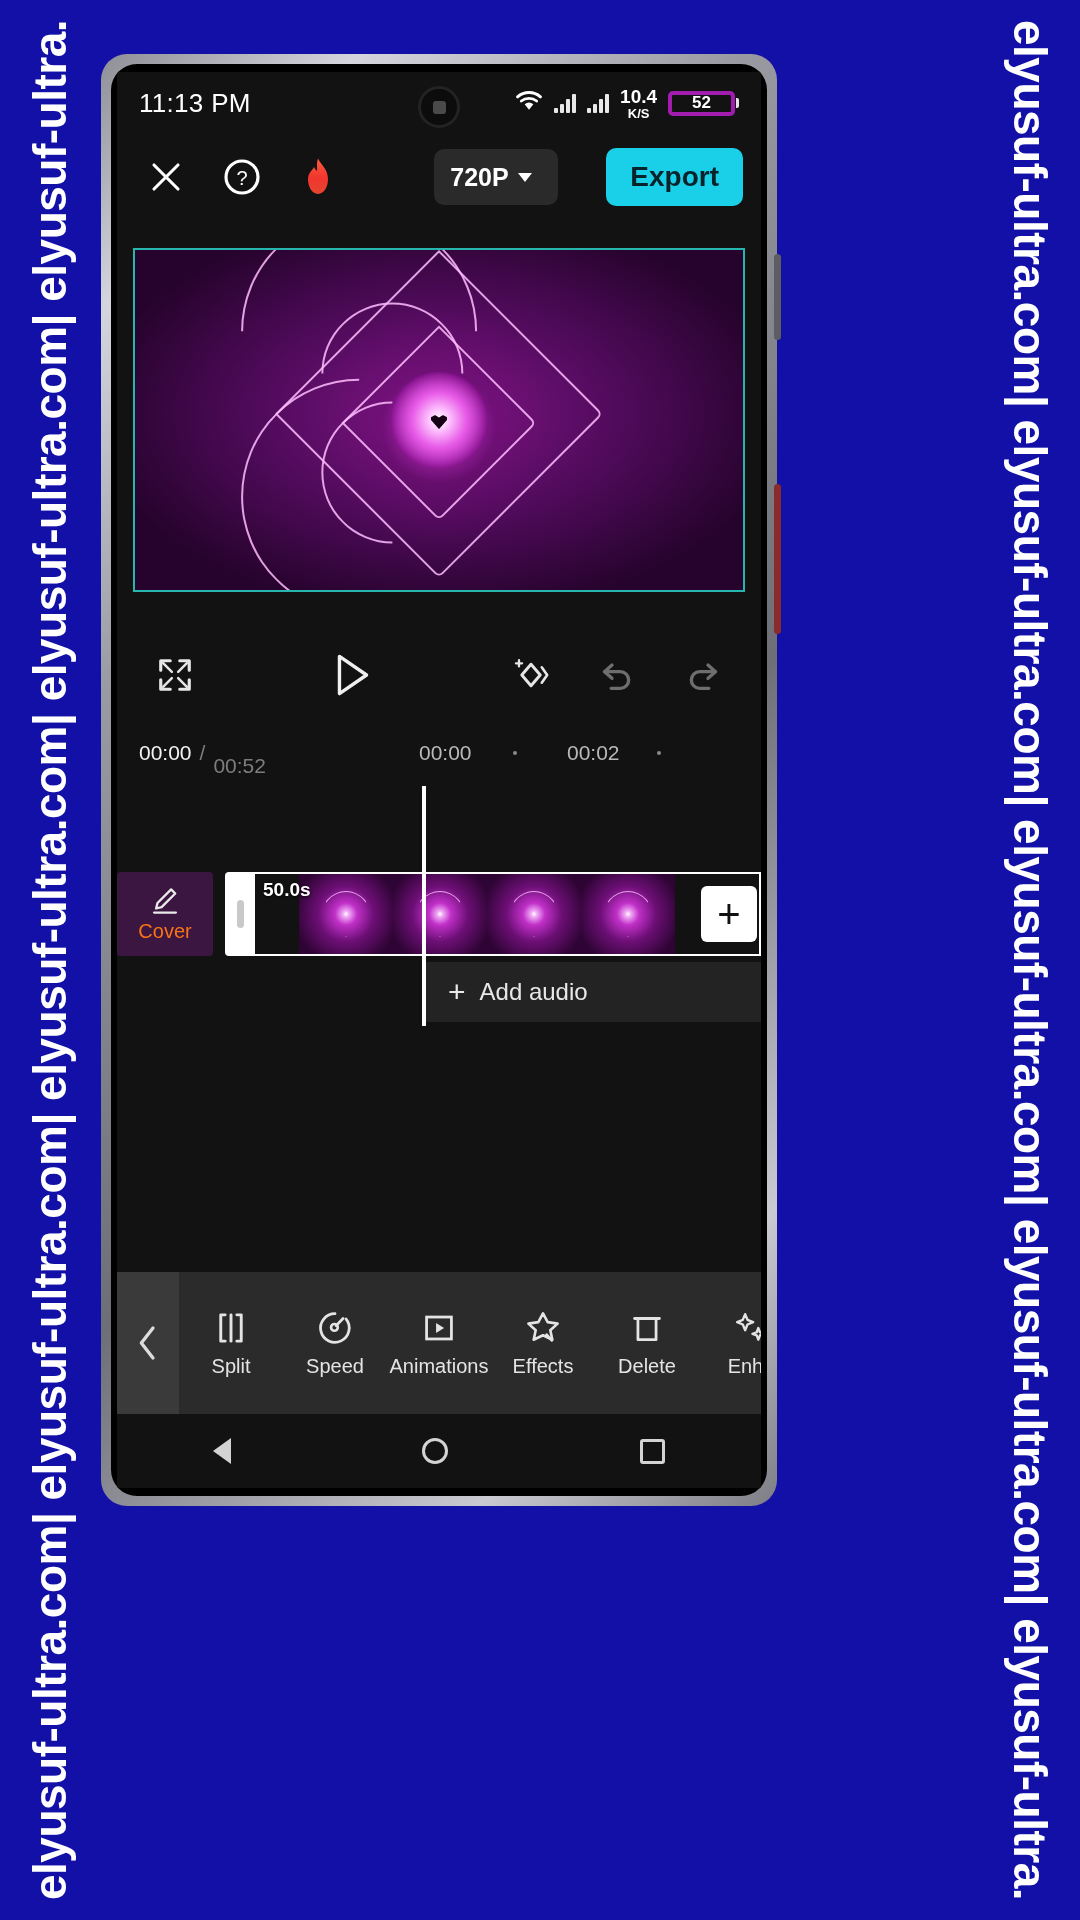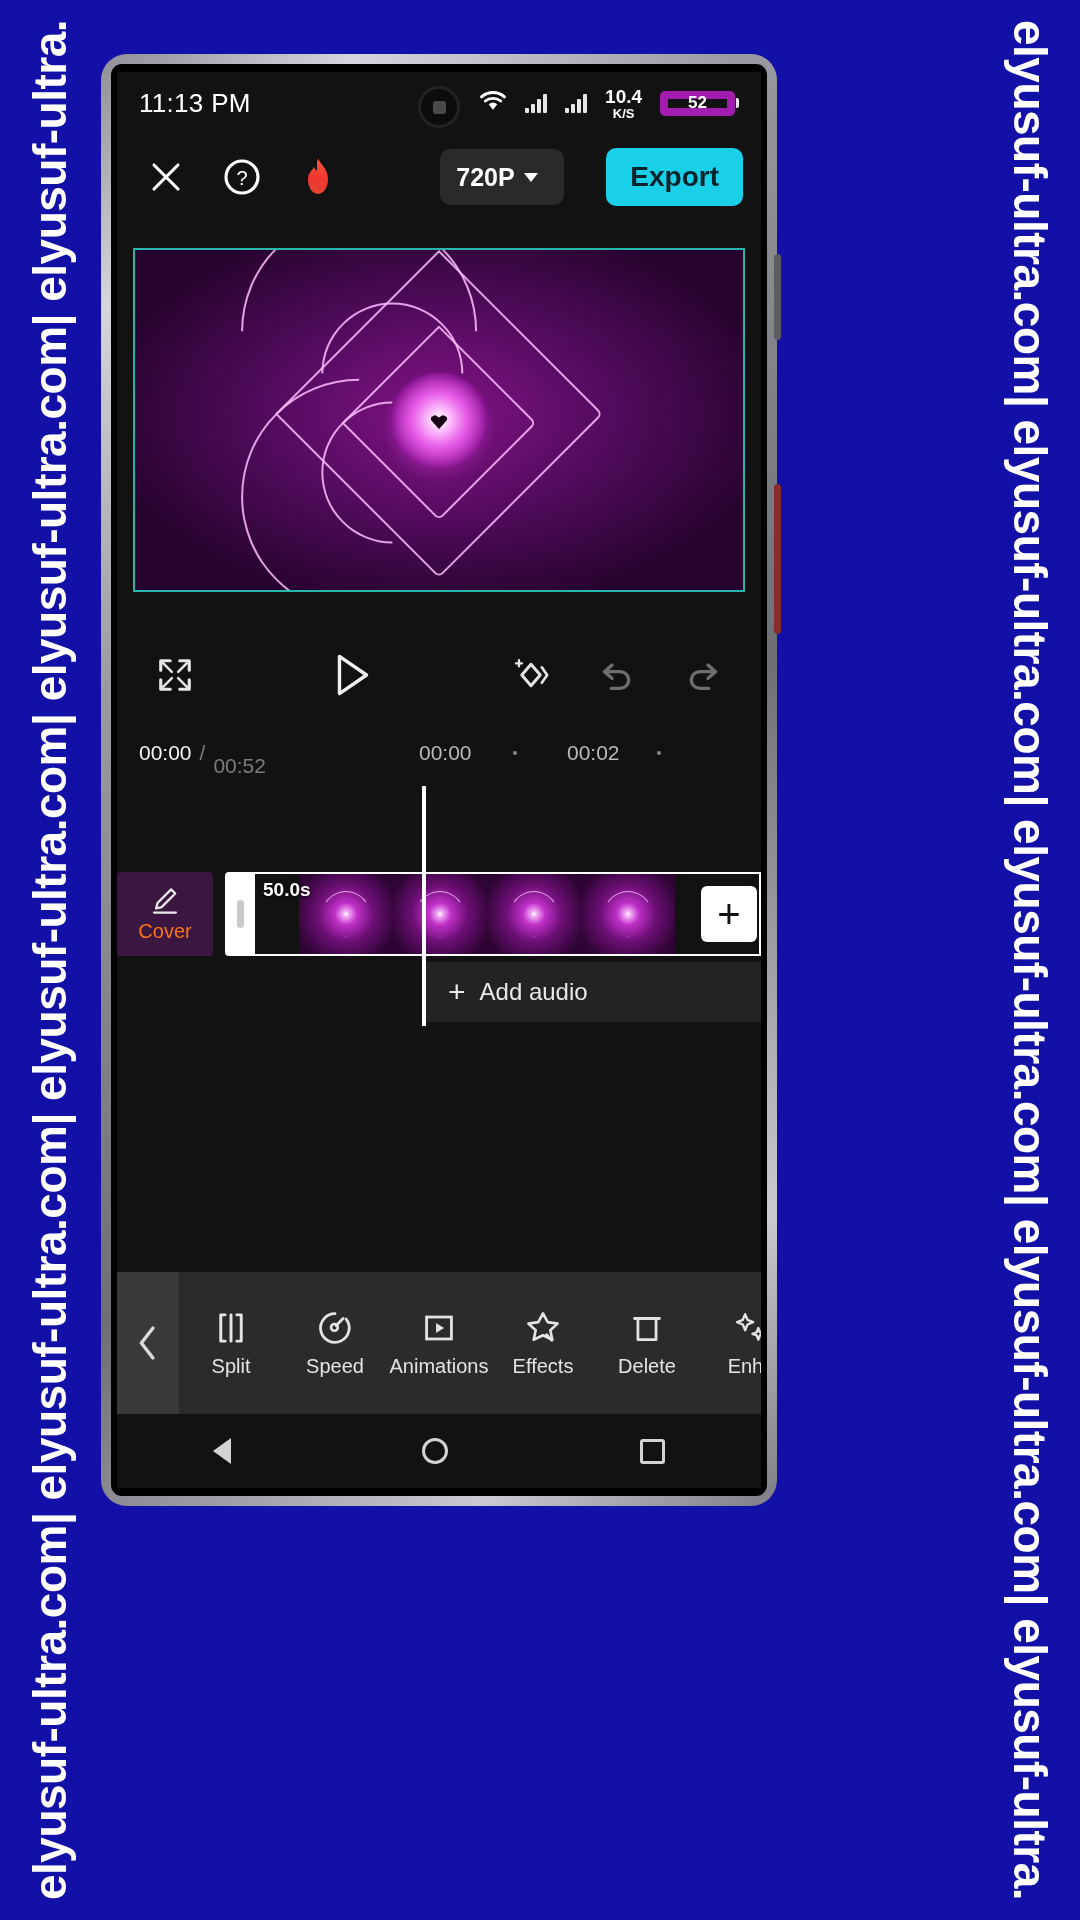--- a/index.html
+++ b/index.html
@@ -37,21 +37,21 @@
     position: absolute;
     left: 101px; top: 54px;
     width: 676px; height: 1452px;
     border-radius: 26px;
     background: linear-gradient(135deg,#8e8e96 0%, #d5d5dd 12%, #9a9aa2 30%, #6e6e77 60%, #c9c9d2 86%, #7d7d86 100%);
     padding: 10px;
   }
   .phone-inner {
     position: relative;
     width: 100%; height: 100%;
-    border-radius: 11px;
+    border-radius: 26px;
     background: #000;
     padding: 8px 6px;
     overflow: hidden;
   }
   .screen {
     position: relative;
     width: 100%; height: 100%;
     background: #121212;
     overflow: hidden;
   }
@@ -66,21 +66,21 @@
   .statusbar {
     height: 62px;
     display: flex; align-items: center;
     padding: 0 22px;
     color: #fff;
     position: relative;
   }
   .status-time { font-size: 26px; letter-spacing: 0.3px; }
   .status-right {
     margin-left: auto;
-    display: flex; align-items: center; gap: 18px;
+    display: flex; align-items: center; gap: 11px;
   }
   .camera-hole {
     position: absolute; left: 50%; top: 14px;
     transform: translateX(-50%);
     width: 42px; height: 42px; border-radius: 50%;
     background: #0c0c0c;
     border: 3px solid #232323;
     display: flex; align-items: center; justify-content: center;
   }
   .camera-hole i {
@@ -95,21 +95,21 @@
   .bars span:nth-child(4){height:19px;}
   .netspeed {
     text-align: center; line-height: 1; color: #fff;
   }
   .netspeed .v { font-size: 19px; font-weight: bold; display: block; }
   .netspeed .u { font-size: 13px; font-weight: bold; display: block; margin-top: 1px;}
   .battery {
     display: flex; align-items: center;
   }
   .battery .body {
-    border: 8px solid #a21caf; border-radius: 5px;
+    border: 4px solid #a21caf; border-radius: 5px;
     min-width: 48px; height: 25px;
     display: flex; align-items: center; justify-content: center;
     color: #fff; font-size: 17px; font-weight: bold;
     padding: 0 20px;
   }
   .battery .tip {
     width: 3px; height: 10px; background: #e6e6e6;
     border-radius: 0 2px 2px 0; margin-left: 1px;
   }
 
@@ -135,21 +135,21 @@
     color: #fff; font-size: 25px; font-weight: bold;
     padding: 0 16px;
   }
   .caret {
     width: 0; height: 0;
     border-left: 7px solid transparent;
     border-right: 7px solid transparent;
     border-top: 9px solid #fff;
   }
   .export-btn {
-    margin-left: 12px;
+    margin-left: 18px;
     background: #1ad0e8;
     border-radius: 10px;
     height: 58px; padding: 0 24px;
     display: flex; align-items: center; justify-content: center;
     color: #08232a; font-size: 28px; font-weight: bold;
   }
 
   
   .preview-wrap {
     position: relative;

